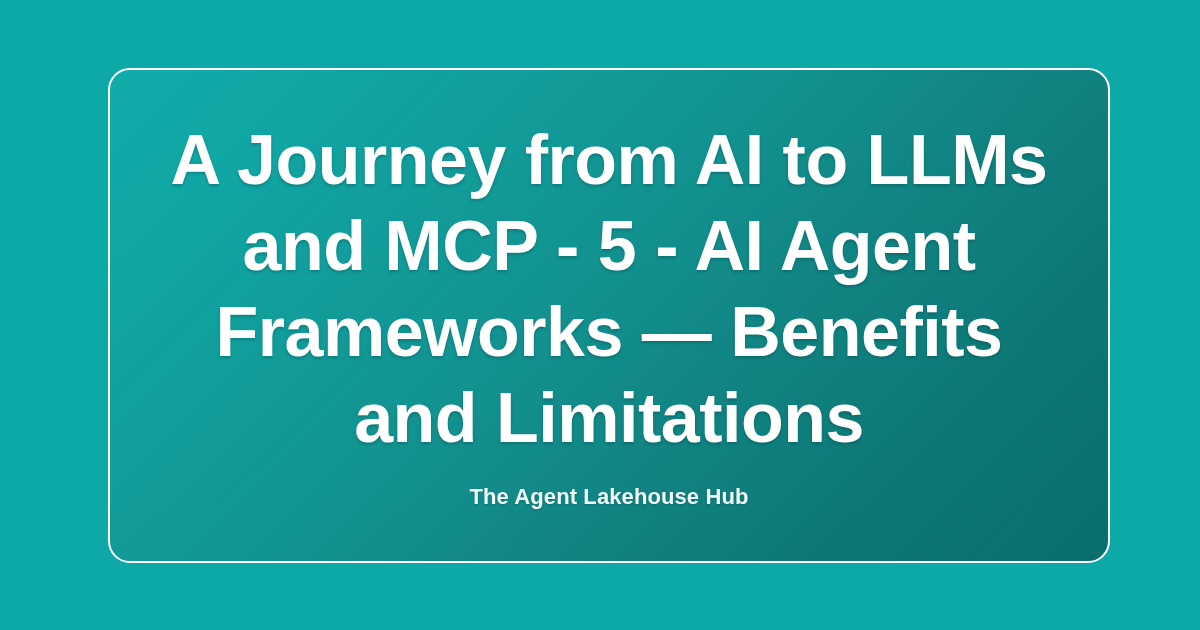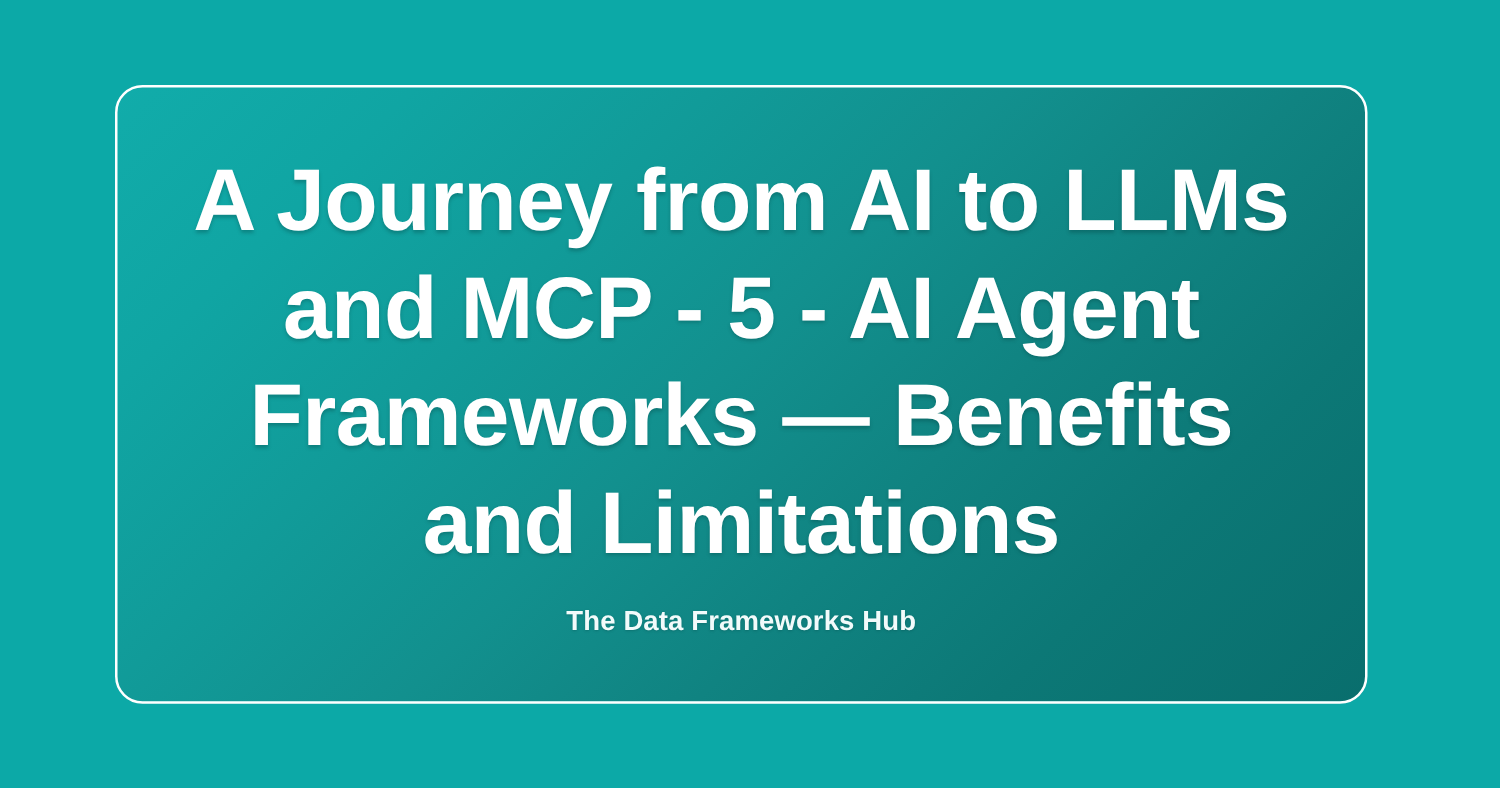--- a/index.html
+++ b/index.html
@@ -29,21 +29,21 @@
   
   .backdrop {
     position: absolute;
     inset: 0;
     background: #0CA9A7;
   }
 
   
   .card {
     position: absolute;
-    left: 92px;
+    left: 108px;
     top: 68px;
     width: 1002px;
     height: 495px;
     box-sizing: border-box;
     border: 2.5px solid #FFFFFF;
     border-radius: 22px;
     background:
       linear-gradient(135deg,
         #11ACAA 0%,
         #10A5A3 16%,
@@ -105,18 +105,18 @@
   <div class="backdrop"></div>
 
   <div class="card">
     <div class="card-inner">
 
       <h1 class="title">A Journey from AI to LLMs
 and MCP - 5 - AI Agent
 Frameworks — Benefits
 and Limitations</h1>
 
-      <p class="subtitle">The Data Frameworks Hub</p>
+      <p class="subtitle">The Agent Lakehouse Hub</p>
 
     </div>
   </div>
 
 </div>
 
 </body></html>

